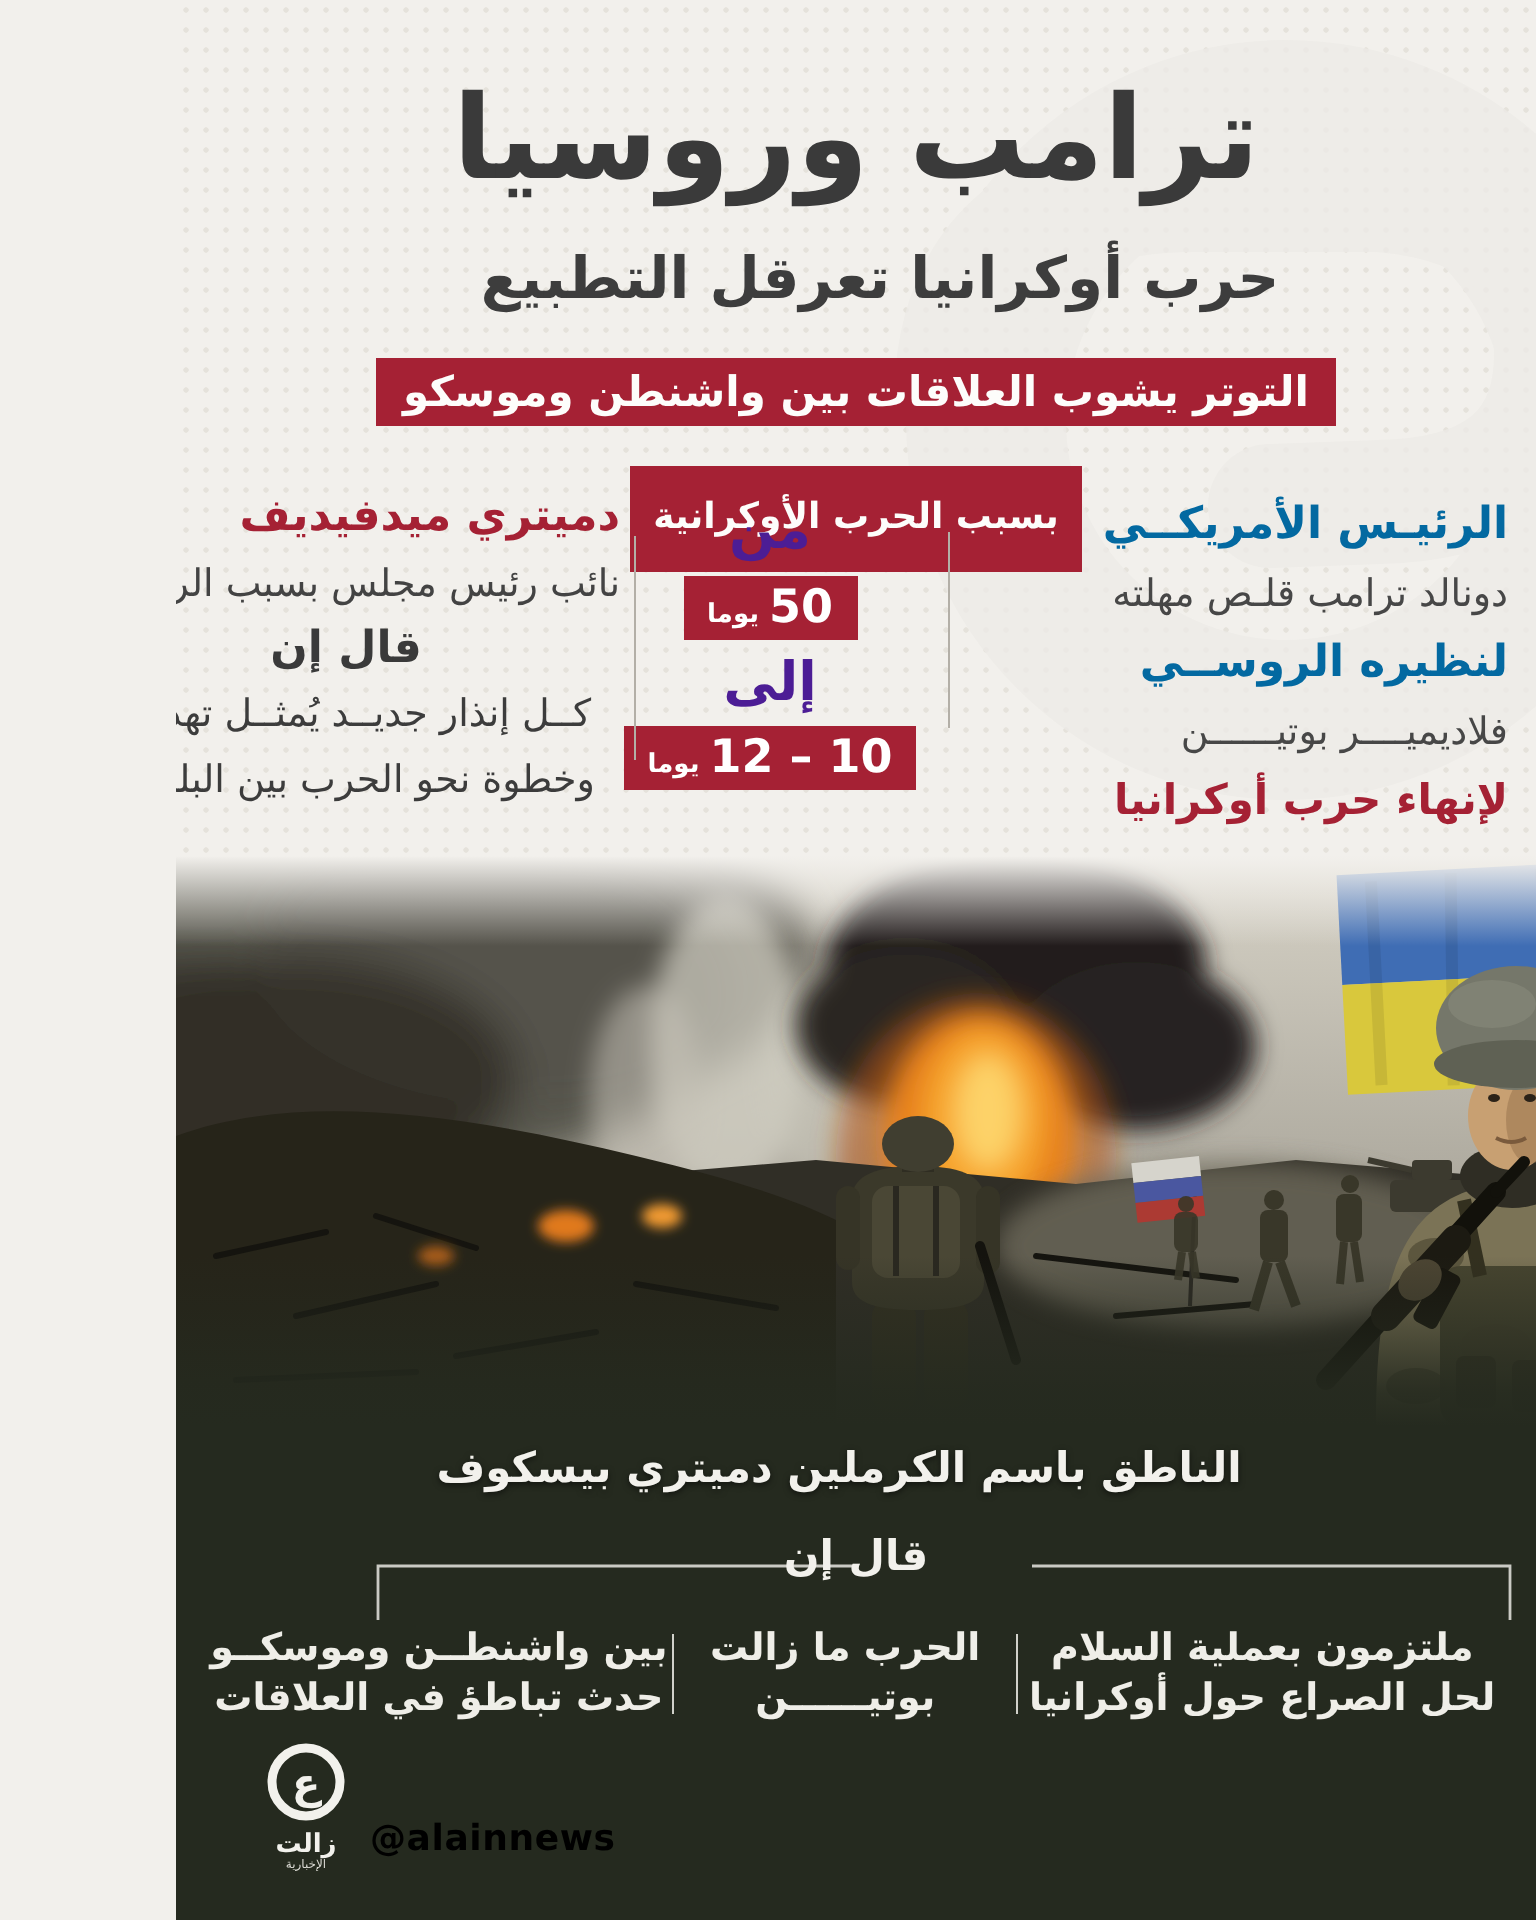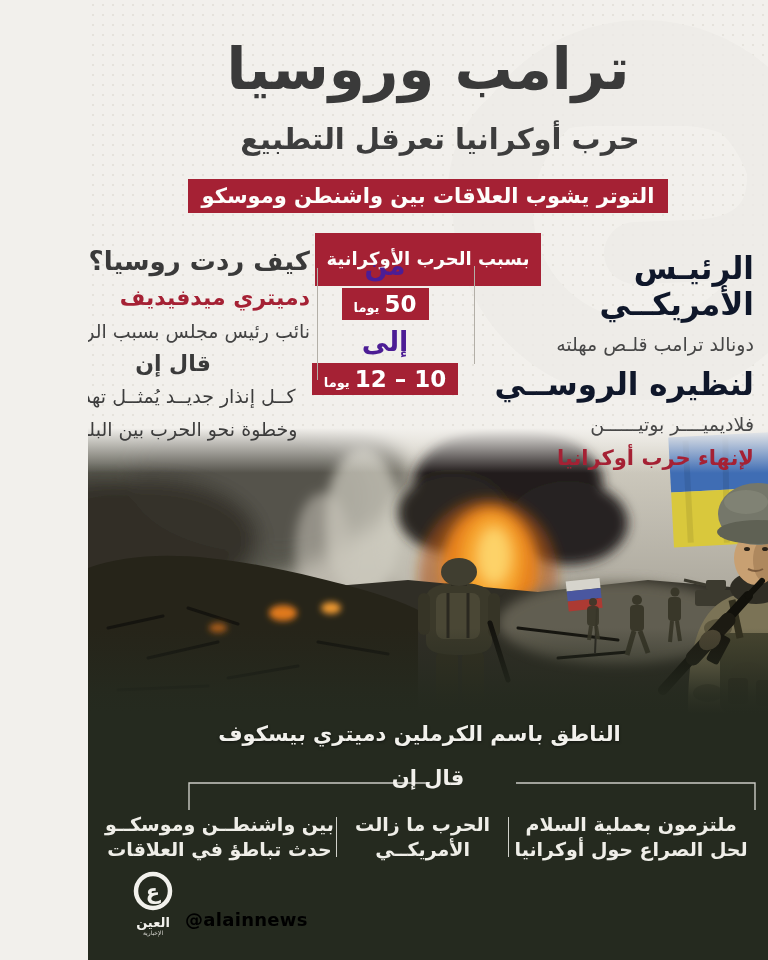--- a/index.html
+++ b/index.html
@@ -13,21 +13,21 @@
   .title{position:absolute;top:36px;left:0;right:0;z-index:2;text-align:center;
         font-size:58px;font-weight:bold;color:var(--title,#3a3a3a);line-height:1.15;}
   .subtitle{position:absolute;top:122px;left:0;right:0;z-index:2;text-align:center;
         font-size:29px;font-weight:bold;color:#3d3d3d;padding-left:24px;}
   .banners{position:absolute;top:179px;left:0;right:0;z-index:2;display:flex;flex-direction:column;align-items:center;gap:20px;}
   .banner{background:var(--red,#a52134);color:#fdfdfb;font-weight:bold;padding:3px 14px;line-height:1.35;}
   .banner.b1{font-size:21px;}
   .banner.b2{font-size:18px;padding:14px 12px;}
   
   .col-us{position:absolute;top:250px;right:14px;width:276px;z-index:2;text-align:right;}
-  .col-us .l1,.col-us .l3{font-size:31px;font-weight:bold;color:#0f172a;margin-bottom:11px;}
+  .col-us .l1,.col-us .l3{font-size:22px;font-weight:bold;color:#0369a1;margin-bottom:11px;}
   .col-us .l2,.col-us .l4{font-size:19px;color:#474747;margin-bottom:11px;}
   .col-us .l5{font-size:21px;font-weight:bold;color:var(--red,#a52134);}
   .vdiv{position:absolute;width:1px;background:#b3afa7;z-index:2;}
   .vdiv.v1{top:266px;right:293px;height:98px;}
   .vdiv.v2{top:268px;right:450px;height:112px;}
   .col-deadline{position:absolute;top:251px;right:302px;width:162px;z-index:2;
         display:flex;flex-direction:column;align-items:center;gap:7px;text-align:center;}
   .dl-word{font-size:27px;font-weight:bold;color:#4c1d95;line-height:1.1;}
   .dl-badge{background:var(--red,#a52134);color:#fff;padding:3px 12px;display:flex;direction:rtl;align-items:baseline;gap:5px;}
   .dl-value{font-size:23px;font-weight:bold;}
@@ -98,21 +98,20 @@
     <div class="dl-word">إلى</div>
     <div class="dl-badge">
       <span class="dl-value">10 – 12</span>
       <span class="dl-unit">يوما</span>
     </div>
   </div>
 
   <div class="vdiv v2"></div>
 
   <div class="col-russia">
-    <div class="r-heading">كيف ردت روسيا؟</div>
     <div class="r-name">دميتري ميدفيديف</div>
     <div class="r-role">نائب رئيس مجلس بسبب الروسي</div>
     <div class="r-said">قال إن</div>
     <div class="r-q">كــل إنذار جديــد يُمثــل تهديــدا</div>
     <div class="r-q">وخطوة نحو الحرب بين البلديــن</div>
   </div>
 
   <div class="photo">
     <svg width="768" height="285" viewBox="0 0 768 285">
       <defs>
@@ -307,34 +306,34 @@
   </svg>
 
   <div class="points">
     <div class="point p0">
       <div>ملتزمون بعملية السلام</div>
       <div>لحل الصراع حول أوكرانيا</div>
     </div>
     <div class="pdiv"></div>
     <div class="point p1">
       <div>الحرب ما زالت</div>
-      <div>الأمريكــي</div>
+      <div>بوتيــــــن</div>
     </div>
     <div class="pdiv"></div>
     <div class="point p2">
       <div>بين واشنطــن وموسكــو</div>
       <div>حدث تباطؤ في العلاقات</div>
     </div>
   </div>
 
   <div class="brand">
     <div class="brand-col">
       <svg width="46" height="46" viewBox="0 0 46 46">
         <circle cx="23" cy="22" r="17" fill="none" stroke="#f2f1ec" stroke-width="4.5"></circle>
         <text x="23" y="30" text-anchor="middle" font-family="DejaVu Sans, sans-serif" font-size="21" font-weight="bold" fill="#f2f1ec">ع</text>
       </svg>
-      <div class="brand-name">العين</div>
+      <div class="brand-name">زالت</div>
       <div class="brand-sub">الإخبارية</div>
     </div>
     <div class="brand-handle">@alainnews</div>
   </div>
 
 </div>
 
 </body></html>

